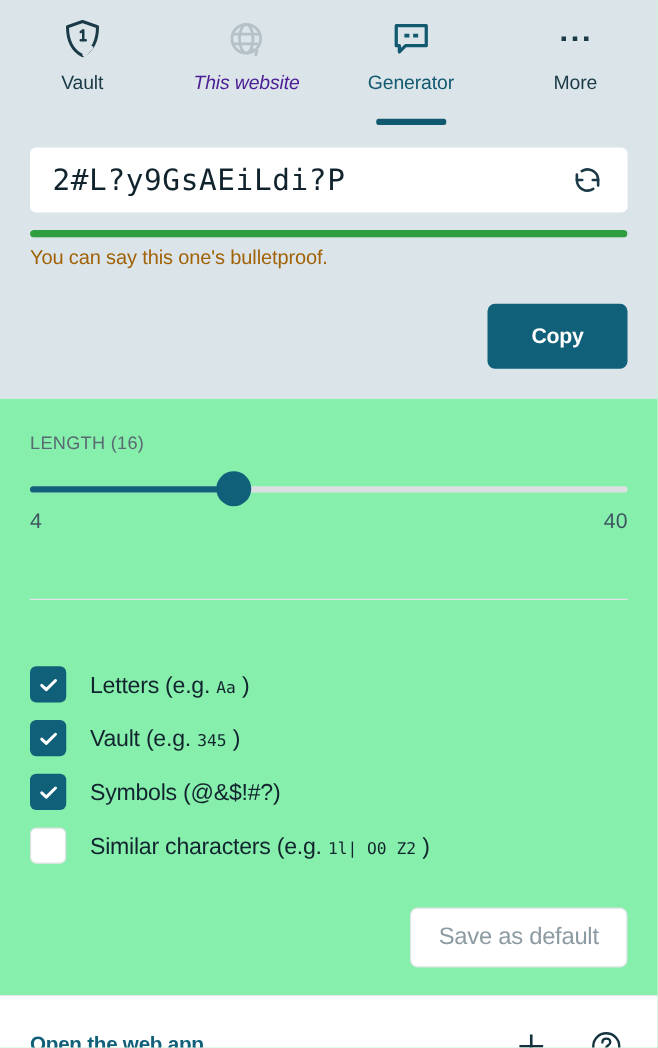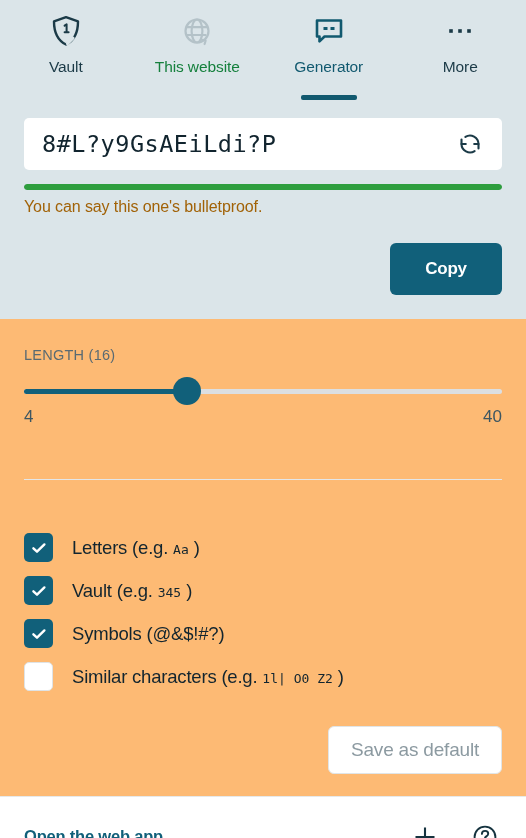--- a/index.html
+++ b/index.html
@@ -59,21 +59,21 @@
     justify-content: center;
   }
 
   .tab .tab-label {
     margin-top: 8px;
     font-size: 15.5px;
     letter-spacing: -0.1px;
     color: #1b3a47;
   }
 
-  .tab.disabled .tab-label { color: #15803d; }
+  .tab.disabled .tab-label { color: #4c1d95; font-style: italic; }
 
   .tab.active .tab-label { color: #11596f; font-weight: 400; }
 
   .tab-underline {
     position: absolute;
     bottom: 4px;
     width: 56px;
     height: 5px;
     border-radius: 2px;
     background: #11596f;
@@ -153,21 +153,21 @@
     font-family: "Liberation Sans", sans-serif;
     font-size: 17px;
     font-weight: bold;
     cursor: pointer;
     letter-spacing: -0.2px;
   }
 
   
   .options {
     flex: 1 1 auto;
-    background: #fdba74;
+    background: #86efac;
     padding: 0 24px;
     display: flex;
     flex-direction: column;
     gap: 28px;
   }
 
   .length-block {
     padding-top: 28px;
   }
 
@@ -382,21 +382,21 @@
             <rect x="24.2" y="15.2" width="3.6" height="3.6" fill="#1b3a47"></rect>
           </svg>
         </span>
         <span class="tab-label">More</span>
       </div>
 
     </div>
 
     <div class="pw-area">
       <div class="pw-box">
-        <span class="pw-text">8#L?y9GsAEiLdi?P</span>
+        <span class="pw-text">2#L?y9GsAEiLdi?P</span>
         <button class="refresh-btn">
           <svg width="26" height="26" viewBox="0 0 26 26" fill="none">
             <path d="M4.5 13 A8.5 8.5 0 0 0 17.6 20.1" stroke="#1b3a47" stroke-width="2.1" stroke-linecap="round" fill="none"></path>
             <path d="M21.5 13 A8.5 8.5 0 0 0 8.4 5.9" stroke="#1b3a47" stroke-width="2.1" stroke-linecap="round" fill="none"></path>
             <path d="M4.5 13 L4.5 8.6 M4.5 13 L8.8 13" stroke="#1b3a47" stroke-width="2.1" stroke-linecap="round"></path>
             <path d="M21.5 13 L21.5 17.4 M21.5 13 L17.2 13" stroke="#1b3a47" stroke-width="2.1" stroke-linecap="round"></path>
           </svg>
         </button>
       </div>
     </div>

